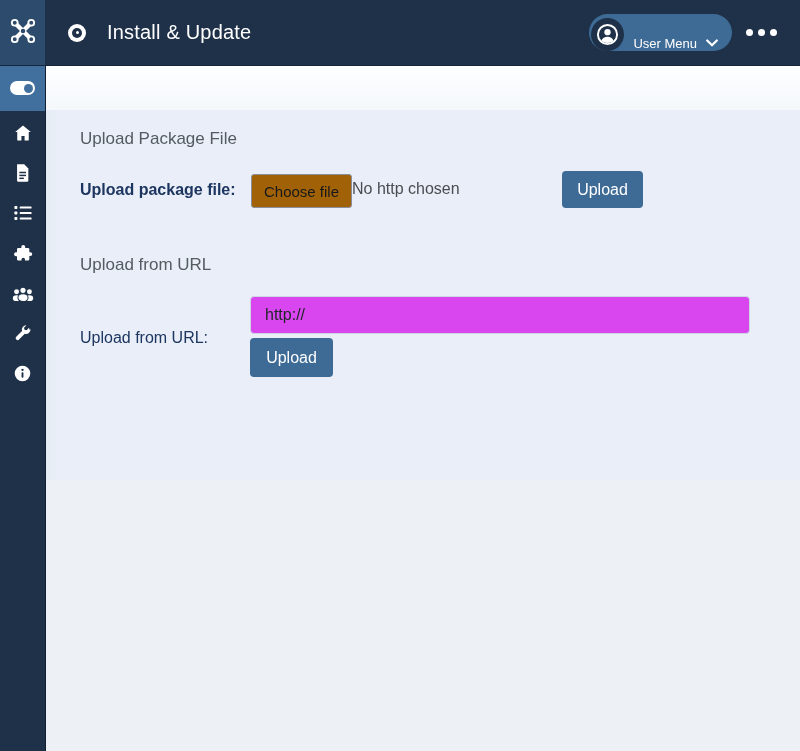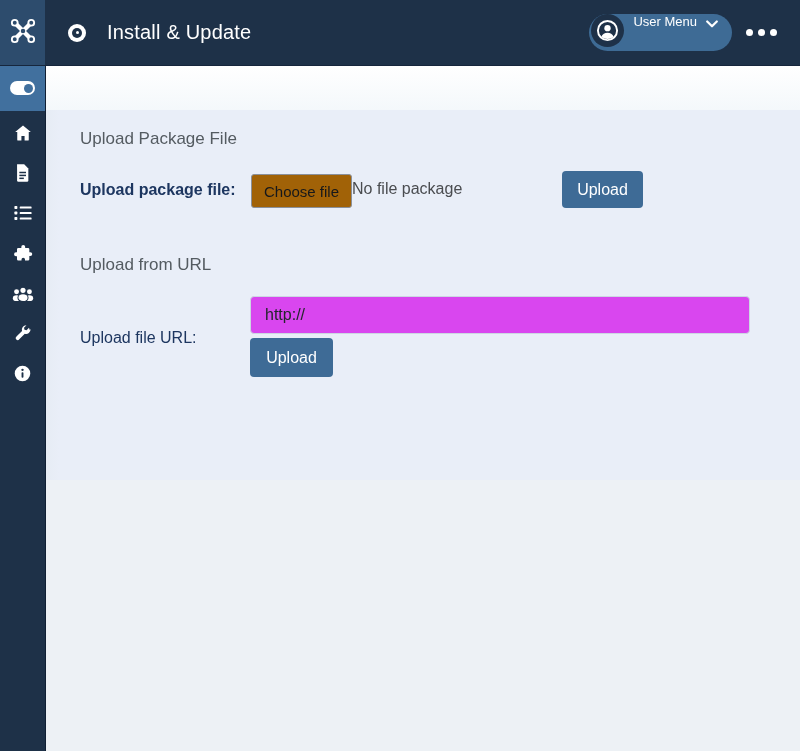--- a/index.html
+++ b/index.html
@@ -39,21 +39,21 @@
   }
   .record-icon::after {
     content: ""; position: absolute; left: 7.5px; top: 7.5px;
     width: 3px; height: 3px; border-radius: 50%; background: #ffffff;
   }
   .page-title { color: #ffffff; font-size: 20px; font-weight: 500; letter-spacing: 0.2px; }
 
   .user-menu {
     height: 37px; border-radius: 50px;
     background: #3e6b95;
-    display: flex; align-items: flex-start;
+    display: flex; align-items: flex-end;
     padding: 0 14px 0 2px; gap: 9px;
     cursor: pointer; margin-right: 14px;
   }
   .user-avatar {
     width: 33px; height: 33px; border-radius: 50%;
     background: #1e3148;
     display: flex; align-items: center; justify-content: center;
   }
   .user-menu-label { color: #ffffff; font-size: 13px; font-weight: 500; }
   .ellipsis { display: flex; gap: 5px; margin-right: 23px; cursor: pointer; }
@@ -280,24 +280,24 @@
 
 <div class="content">
   <div class="upload-card"></div>
 
   <div class="section-heading h1-pos">Upload Package File</div>
 
   <label class="field-label l1-pos">Upload package file:</label>
 
   <button class="choose-file-btn">Choose file</button>
 
-  <span class="file-status">No file package</span>
+  <span class="file-status">No http chosen</span>
 
   <button class="btn-primary upload-btn-1">Upload</button>
 
   <div class="section-heading h2-pos">Upload from URL</div>
 
-  <label class="field-label l2-pos">Upload file URL:</label>
+  <label class="field-label l2-pos">Upload from URL:</label>
 
   <input class="url-input" type="text" value="http://" style="">
 
   <button class="btn-primary upload-btn-2">Upload</button>
 </div>
 
 </body></html>

